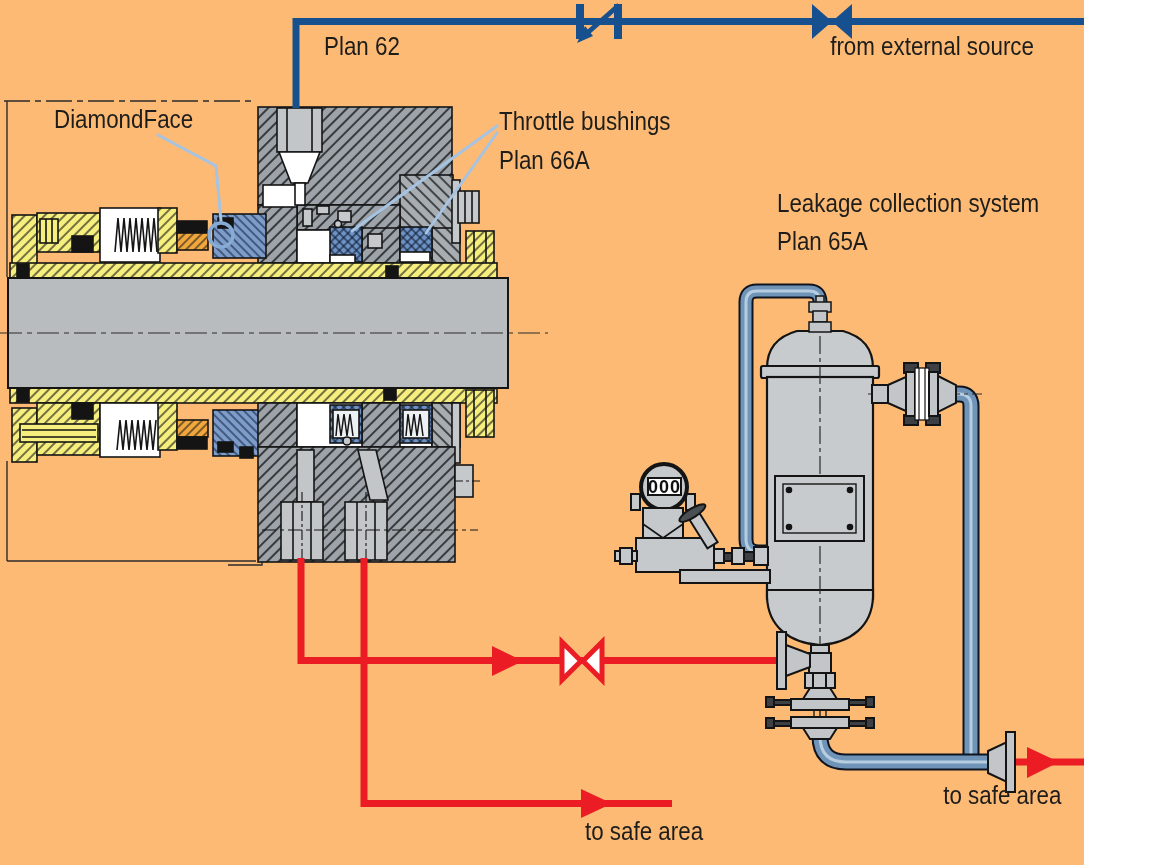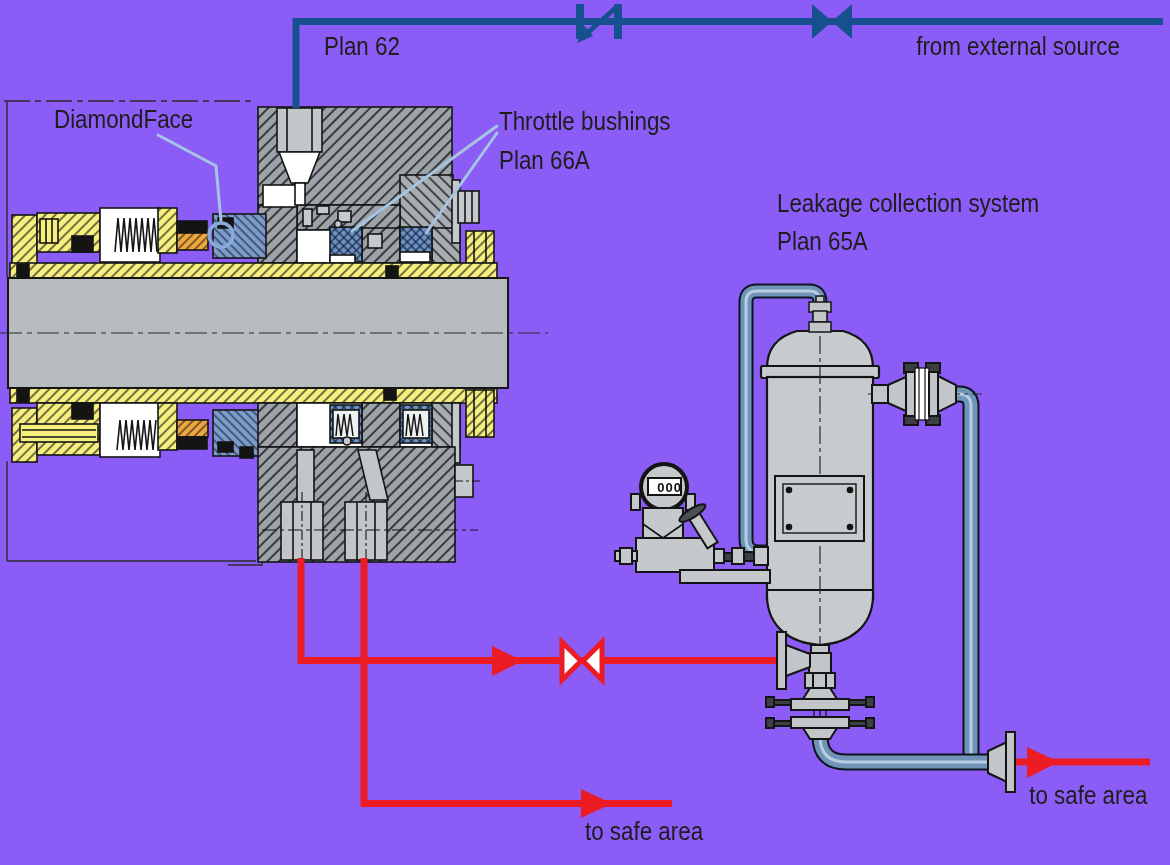--- a/index.html
+++ b/index.html
@@ -1,23 +1,23 @@
 <!DOCTYPE html>
 <html><head>
 <meta charset="utf-8">
 <style>
   html,body{margin:0;padding:0;background:#fff;}
-  .canvas{position:relative;width:1170px;height:865px;background:#8b5cf6;overflow:hidden;
-          font-family:"Liberation Sans",sans-serif;}
+  .canvas{position:relative;width:1052px;height:865px;background:#fdba74;overflow:hidden;
+          font-family:"Liberation Sans",sans-serif;padding-left:32px;}
   .art{position:absolute;left:0;top:0;}
   .lbl{position:absolute;font-size:26px;line-height:1;color:#1d1d1b;white-space:nowrap;
        transform:scaleX(0.86);transform-origin:0 0;}
   .lbl.r{transform-origin:100% 0;text-align:right;}
   .display{position:absolute;left:648px;top:479px;width:34px;height:17px;line-height:17px;
-           text-align:right;font-size:13px;letter-spacing:1px;color:#111;font-weight:bold;}
+           text-align:left;font-size:18px;letter-spacing:1px;color:#111;font-weight:bold;}
 </style>
 </head>
 <body>
 
 <div class="canvas">
 
 <svg class="art" width="1170" height="865" viewBox="0 0 1170 865">
   <defs>
     <pattern id="pGray" patternUnits="userSpaceOnUse" width="8" height="8" patternTransform="rotate(45)">
       <rect width="8" height="8" fill="#9da3a8"></rect>

